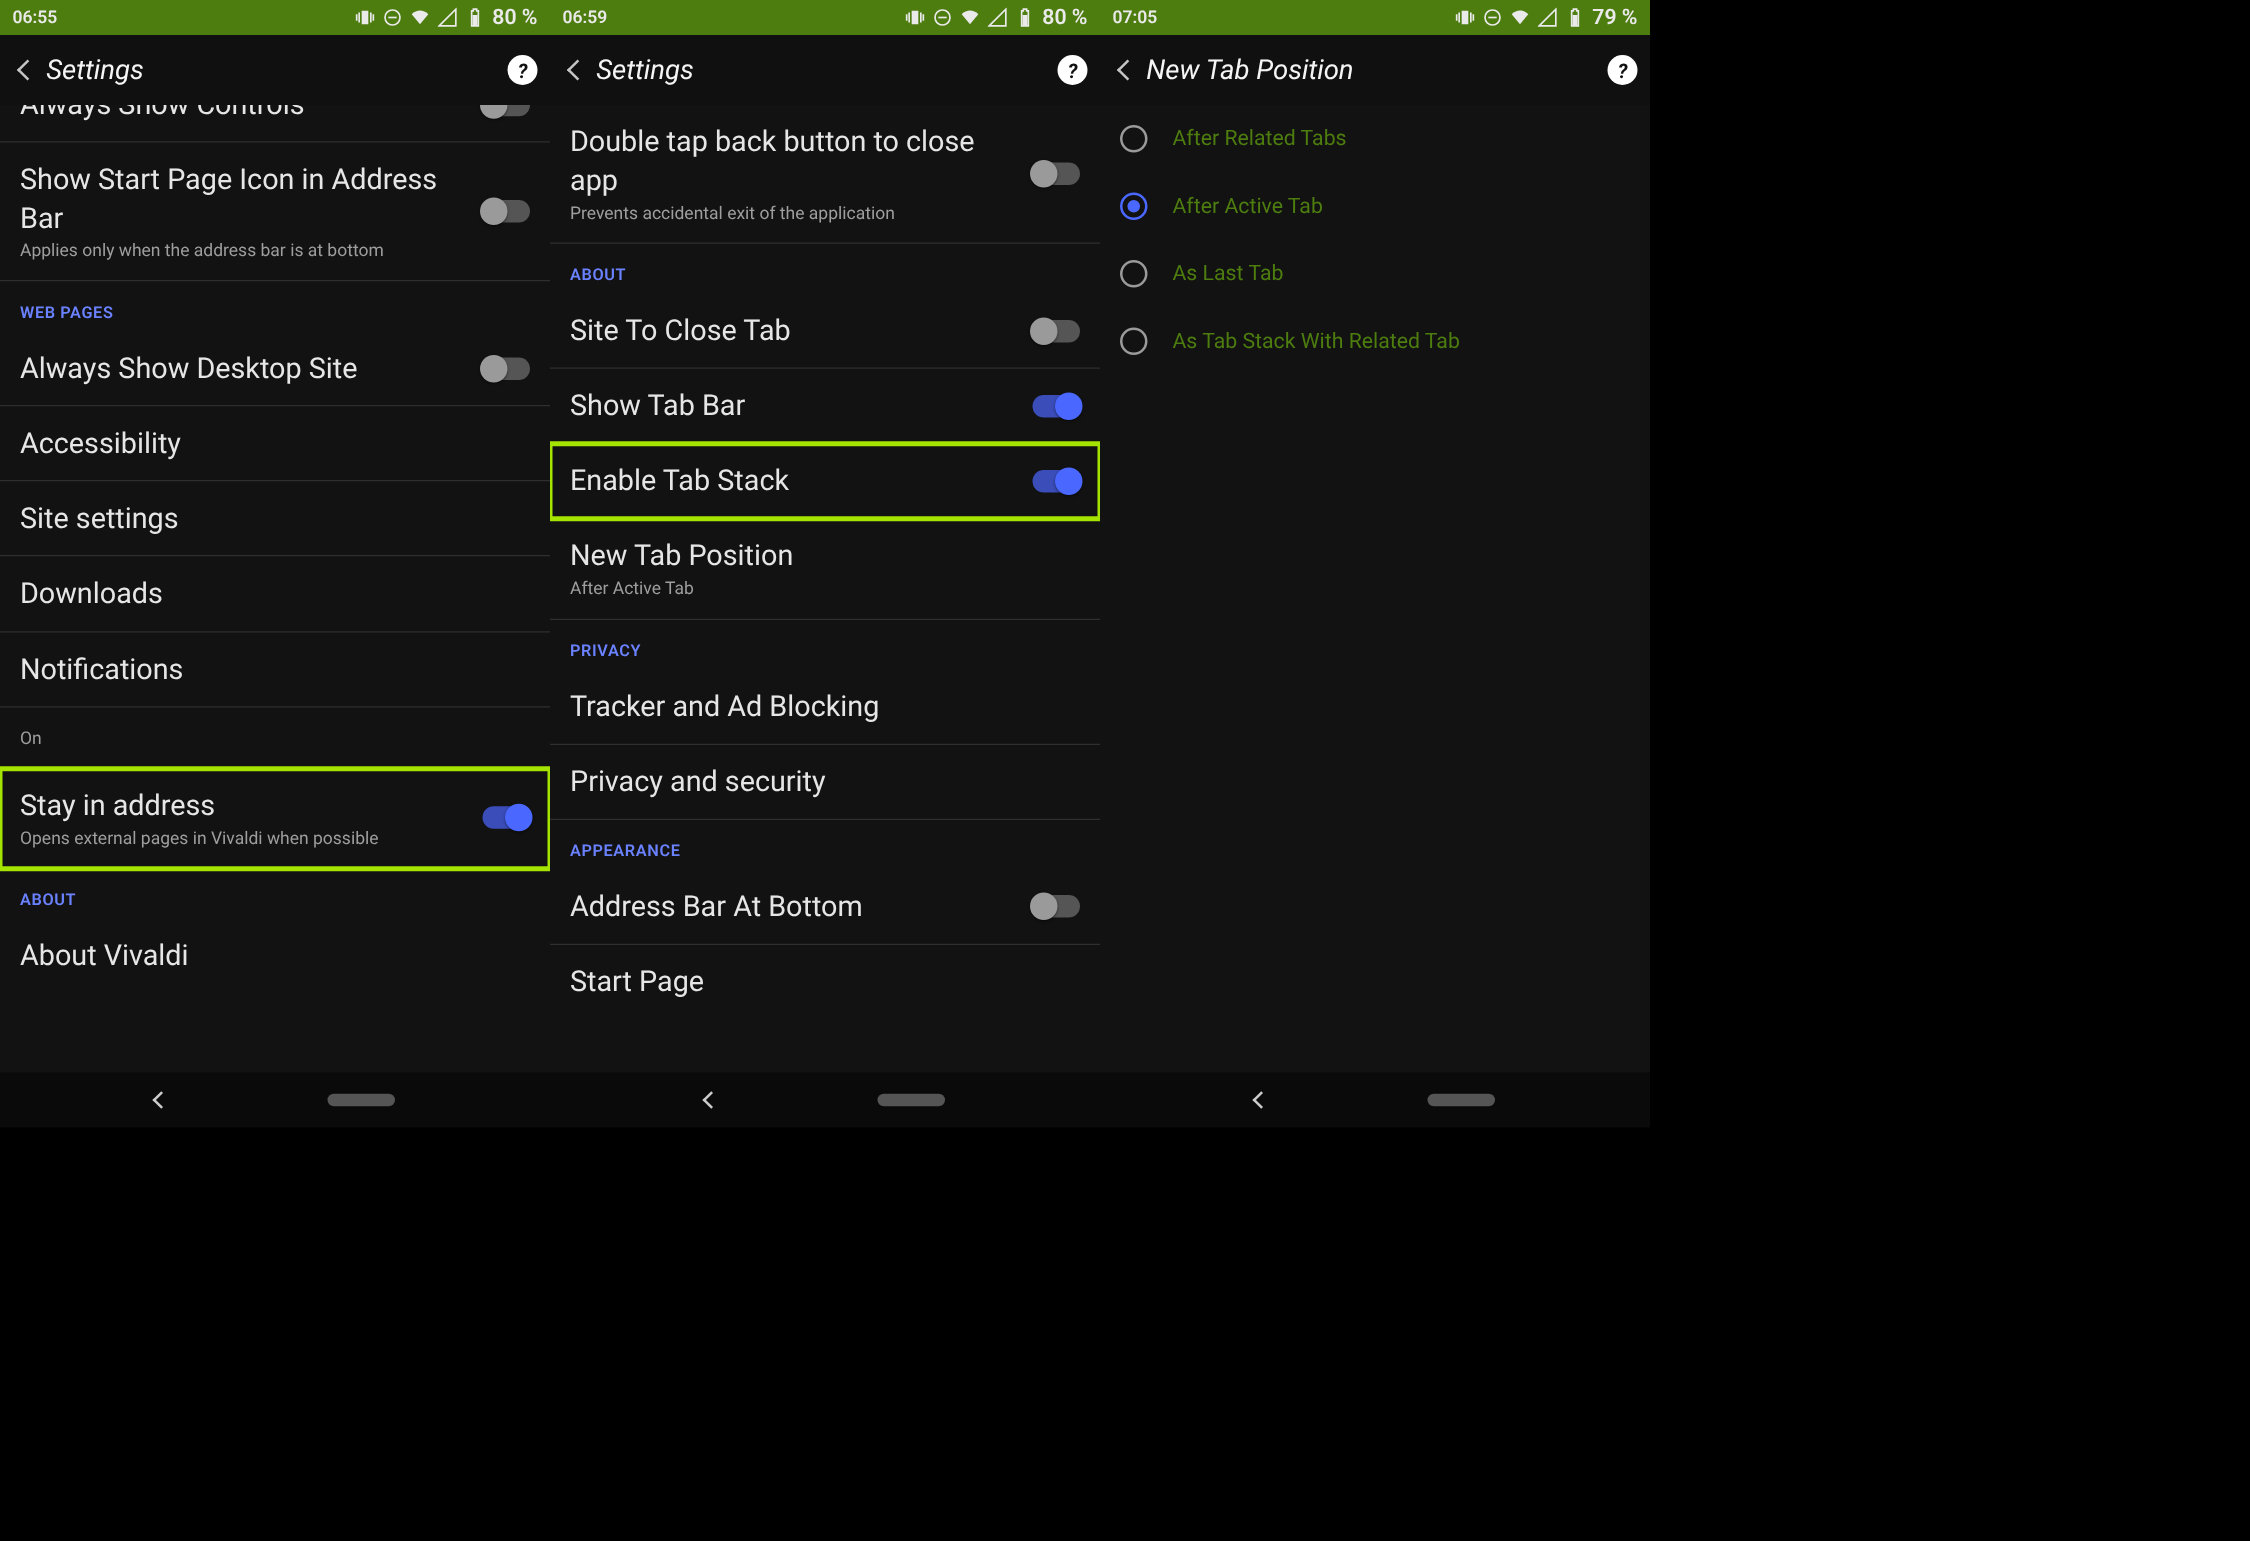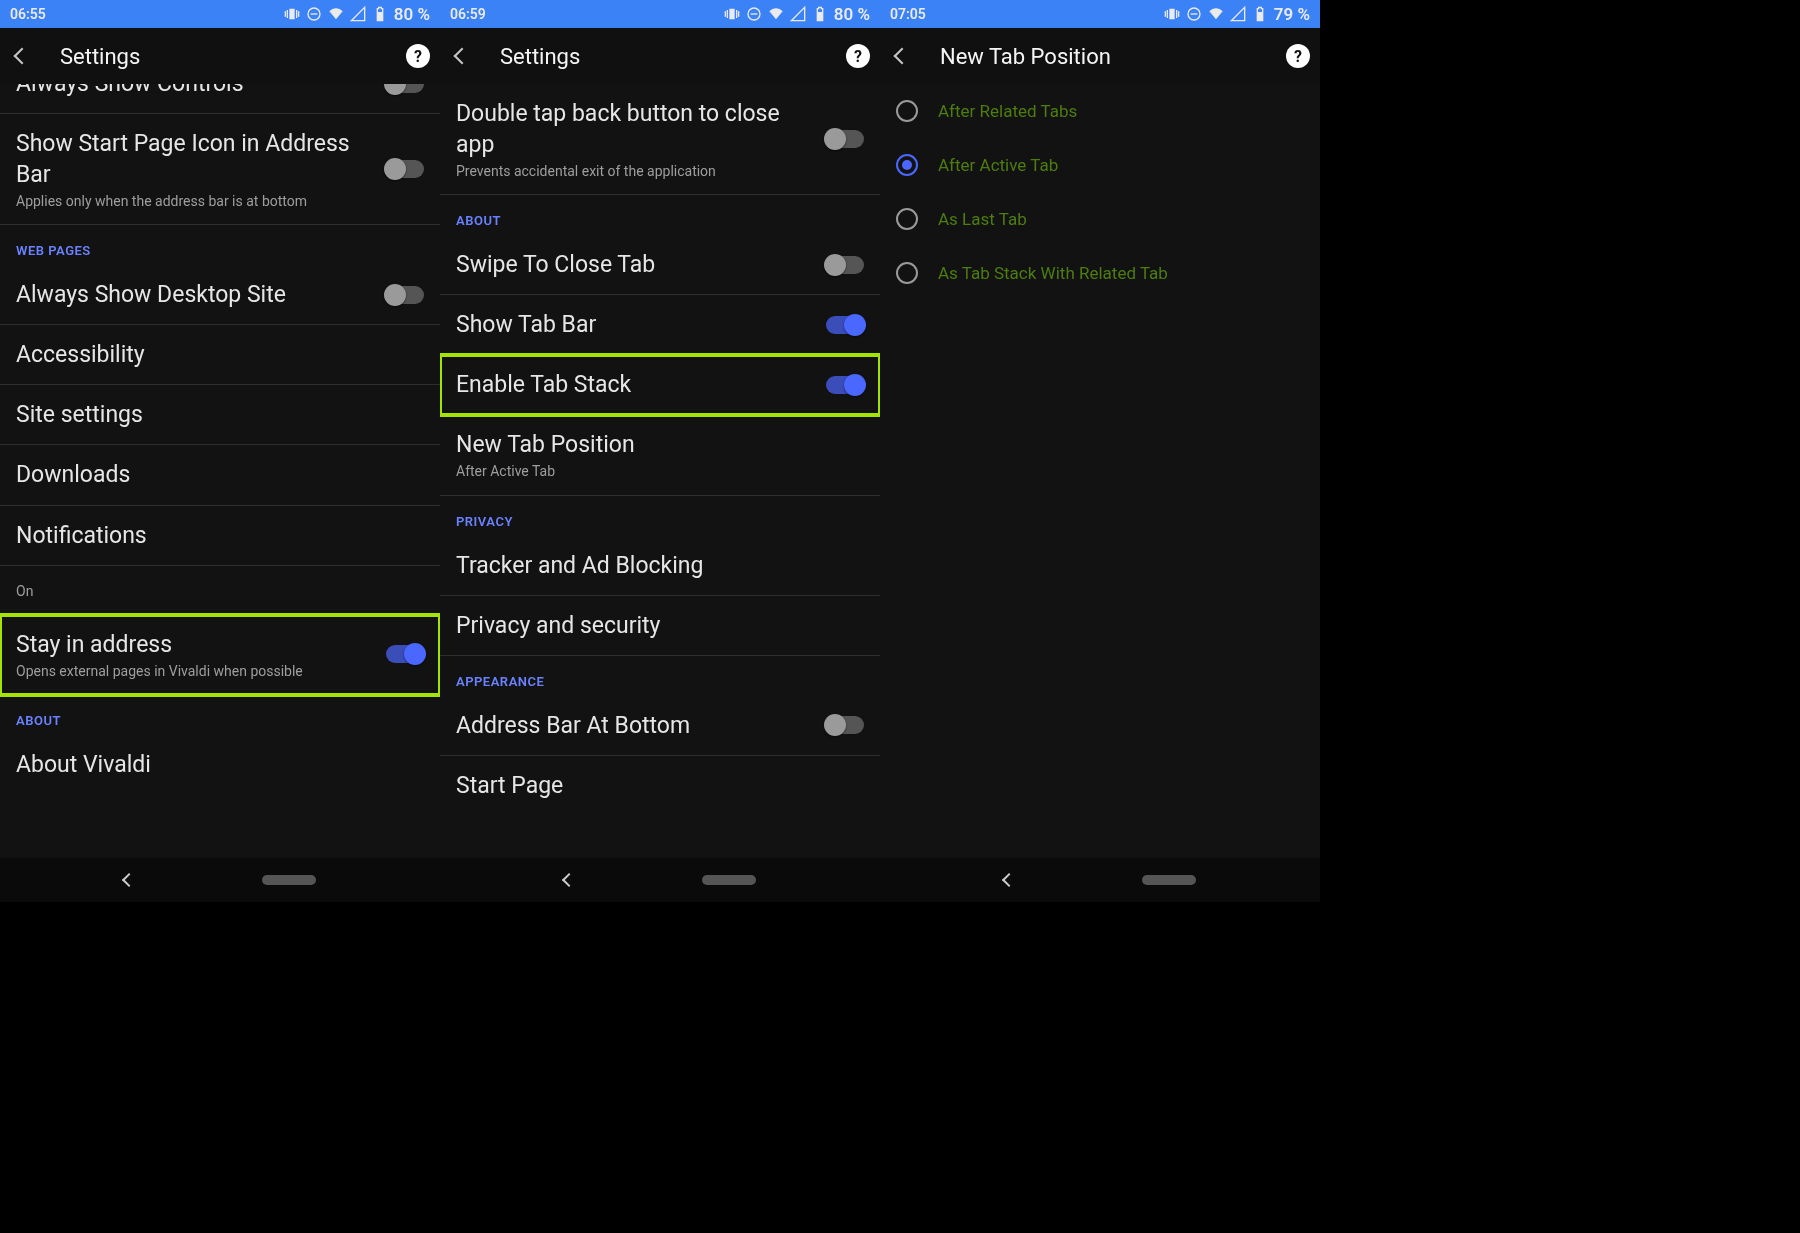--- a/index.html
+++ b/index.html
@@ -23,36 +23,37 @@
   }
   .statusbar {
     height: 28px;
     display: flex;
     align-items: center;
     justify-content: space-between;
     padding: 0 10px;
     font-size: 14px;
     font-weight: 600;
     color: #eaeaea;
-    background: #3b82f6;
+    background: #4d7c0f;
   }
   .status-icons {
     display: flex;
     align-items: center;
     gap: 6px;
     font-size: 17px;
   }
   .status-icons svg { width: 16px; height: 16px; fill: #eaeaea; }
   .appbar {
     height: 56px;
     display: flex;
     align-items: center;
     padding: 0 10px 0 8px;
     background: #101010;
-    gap: 24px;
+    gap: 1px;
+    font-style: italic;
   }
   .appbar .back {
     width: 28px;
     display: flex;
     align-items: center;
     justify-content: center;
   }
   .appbar .chevron {
     width: 12px; height: 12px;
     border-left: 2px solid #c5c5c5;
@@ -312,21 +313,21 @@
           <div class="primary">Double tap back button to close app</div>
           <div class="secondary">Prevents accidental exit of the application</div>
         </div>
         <div class="toggle">
           <div class="knob"></div>
         </div>
       </div>
       <div class="section-header">ABOUT</div>
       <div class="row">
         <div class="txt">
-          <div class="primary">Swipe To Close Tab</div>
+          <div class="primary">Site To Close Tab</div>
         </div>
         <div class="toggle">
           <div class="knob"></div>
         </div>
       </div>
       <div class="row">
         <div class="txt">
           <div class="primary">Show Tab Bar</div>
         </div>
         <div class="toggle on">

